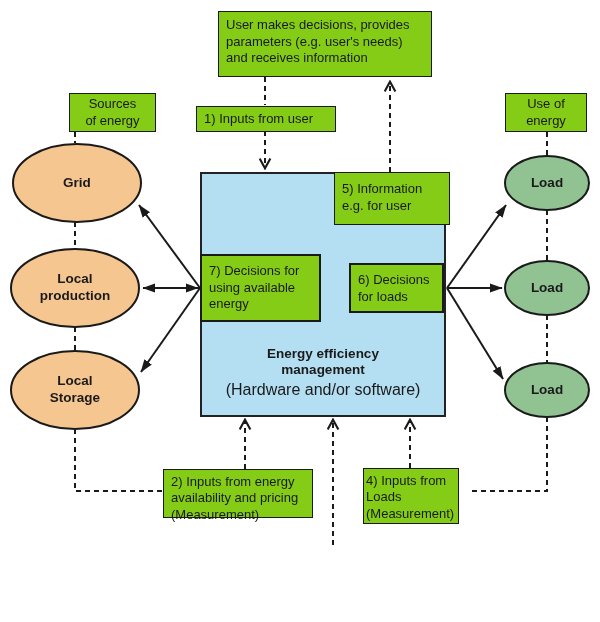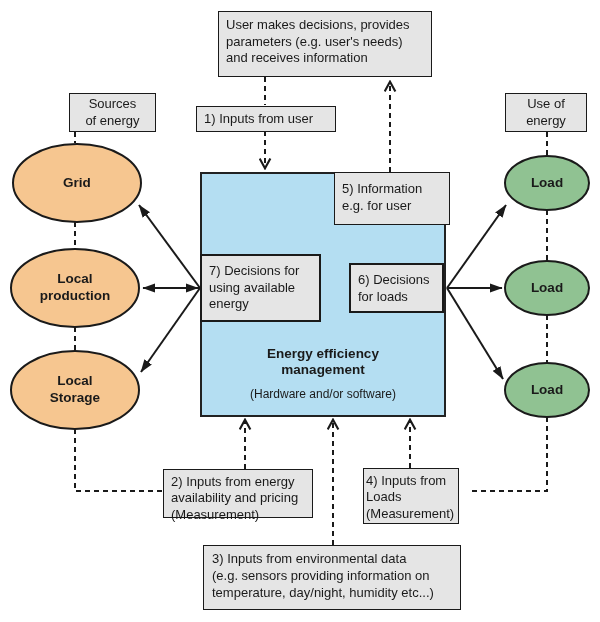--- a/index.html
+++ b/index.html
@@ -11,34 +11,34 @@
     font-family:"Liberation Sans", sans-serif; color:var(--ink,#1a1a1a);
   }
   svg{position:absolute; left:0; top:0; pointer-events:none;}
   #shapes{z-index:1;}
   #wires{z-index:3;}
   .src-ellipse{fill:var(--orange,#F6C690); stroke:var(--ink,#1a1a1a); stroke-width:2;}
   .load-ellipse{fill:var(--green,#90C292); stroke:var(--ink,#1a1a1a); stroke-width:2;}
   .solid{stroke:var(--ink,#1a1a1a); stroke-width:2; fill:none;}
   .dashed{stroke:var(--ink,#1a1a1a); stroke-width:2; fill:none; stroke-dasharray:5 4;}
   .box{
-    position:absolute; z-index:2; background:#e5e5e5; border:1.6px solid var(--ink,#1a1a1a);
+    position:absolute; z-index:2; background:#84cc16; border:1.6px solid var(--ink,#1a1a1a);
     box-sizing:border-box; font-size:13px; line-height:1.28; padding:5px 7px;
   }
   .vcenter{display:flex; flex-direction:column; justify-content:center;}
   .hcenter{align-items:center; text-align:center;}
   .bluebox{
     position:absolute; z-index:1; left:200px; top:172px; width:246px; height:245px;
     background:var(--blue,#B4DEF2); border:2px solid var(--line,#222); box-sizing:border-box;
   }
   .mgmt{
     position:absolute; z-index:2; left:202px; top:346px; width:242px; text-align:center;
   }
   .mgmt .t{font-weight:bold; font-size:13.5px; line-height:1.22;}
-  .mgmt .s{font-size:12px; line-height:1.25; margin-top:8px;}
+  .mgmt .s{font-size:16px; line-height:1.25; margin-top:1px;}
   .elabel{
     position:absolute; z-index:2; display:flex; flex-direction:column; align-items:center;
     justify-content:center; font-weight:bold; font-size:13.5px; line-height:1.25; text-align:center;
   }
   .thick{border-width:2px;}
 </style>
 </head>
 <body>
 
 <div id="stage">
@@ -101,25 +101,20 @@
     <div>availability and pricing</div>
     <div>(Measurement)</div>
   </div>
 
   <div class="box" style="left:363px; top:468px; width:96px; height:56px; padding:4px 2px; line-height:1.25;">
     <div>4) Inputs from</div>
     <div>Loads</div>
     <div>(Measurement)</div>
   </div>
 
-  <div class="box" style="left:203px; top:545px; width:258px; height:65px; padding:5px 8px; line-height:1.3;">
-    <div>3) Inputs from environmental data</div>
-    <div>(e.g. sensors providing information on</div>
-    <div>temperature, day/night, humidity etc...)</div>
-  </div>
 
   <div class="elabel" style="left:13px; top:144px; width:128px; height:78px;">
     <div>Grid</div>
   </div>
   <div class="elabel" style="left:11px; top:249px; width:128px; height:78px;">
     <div>Local</div>
     <div>production</div>
   </div>
   <div class="elabel" style="left:11px; top:351px; width:128px; height:78px;">
     <div>Local</div>

